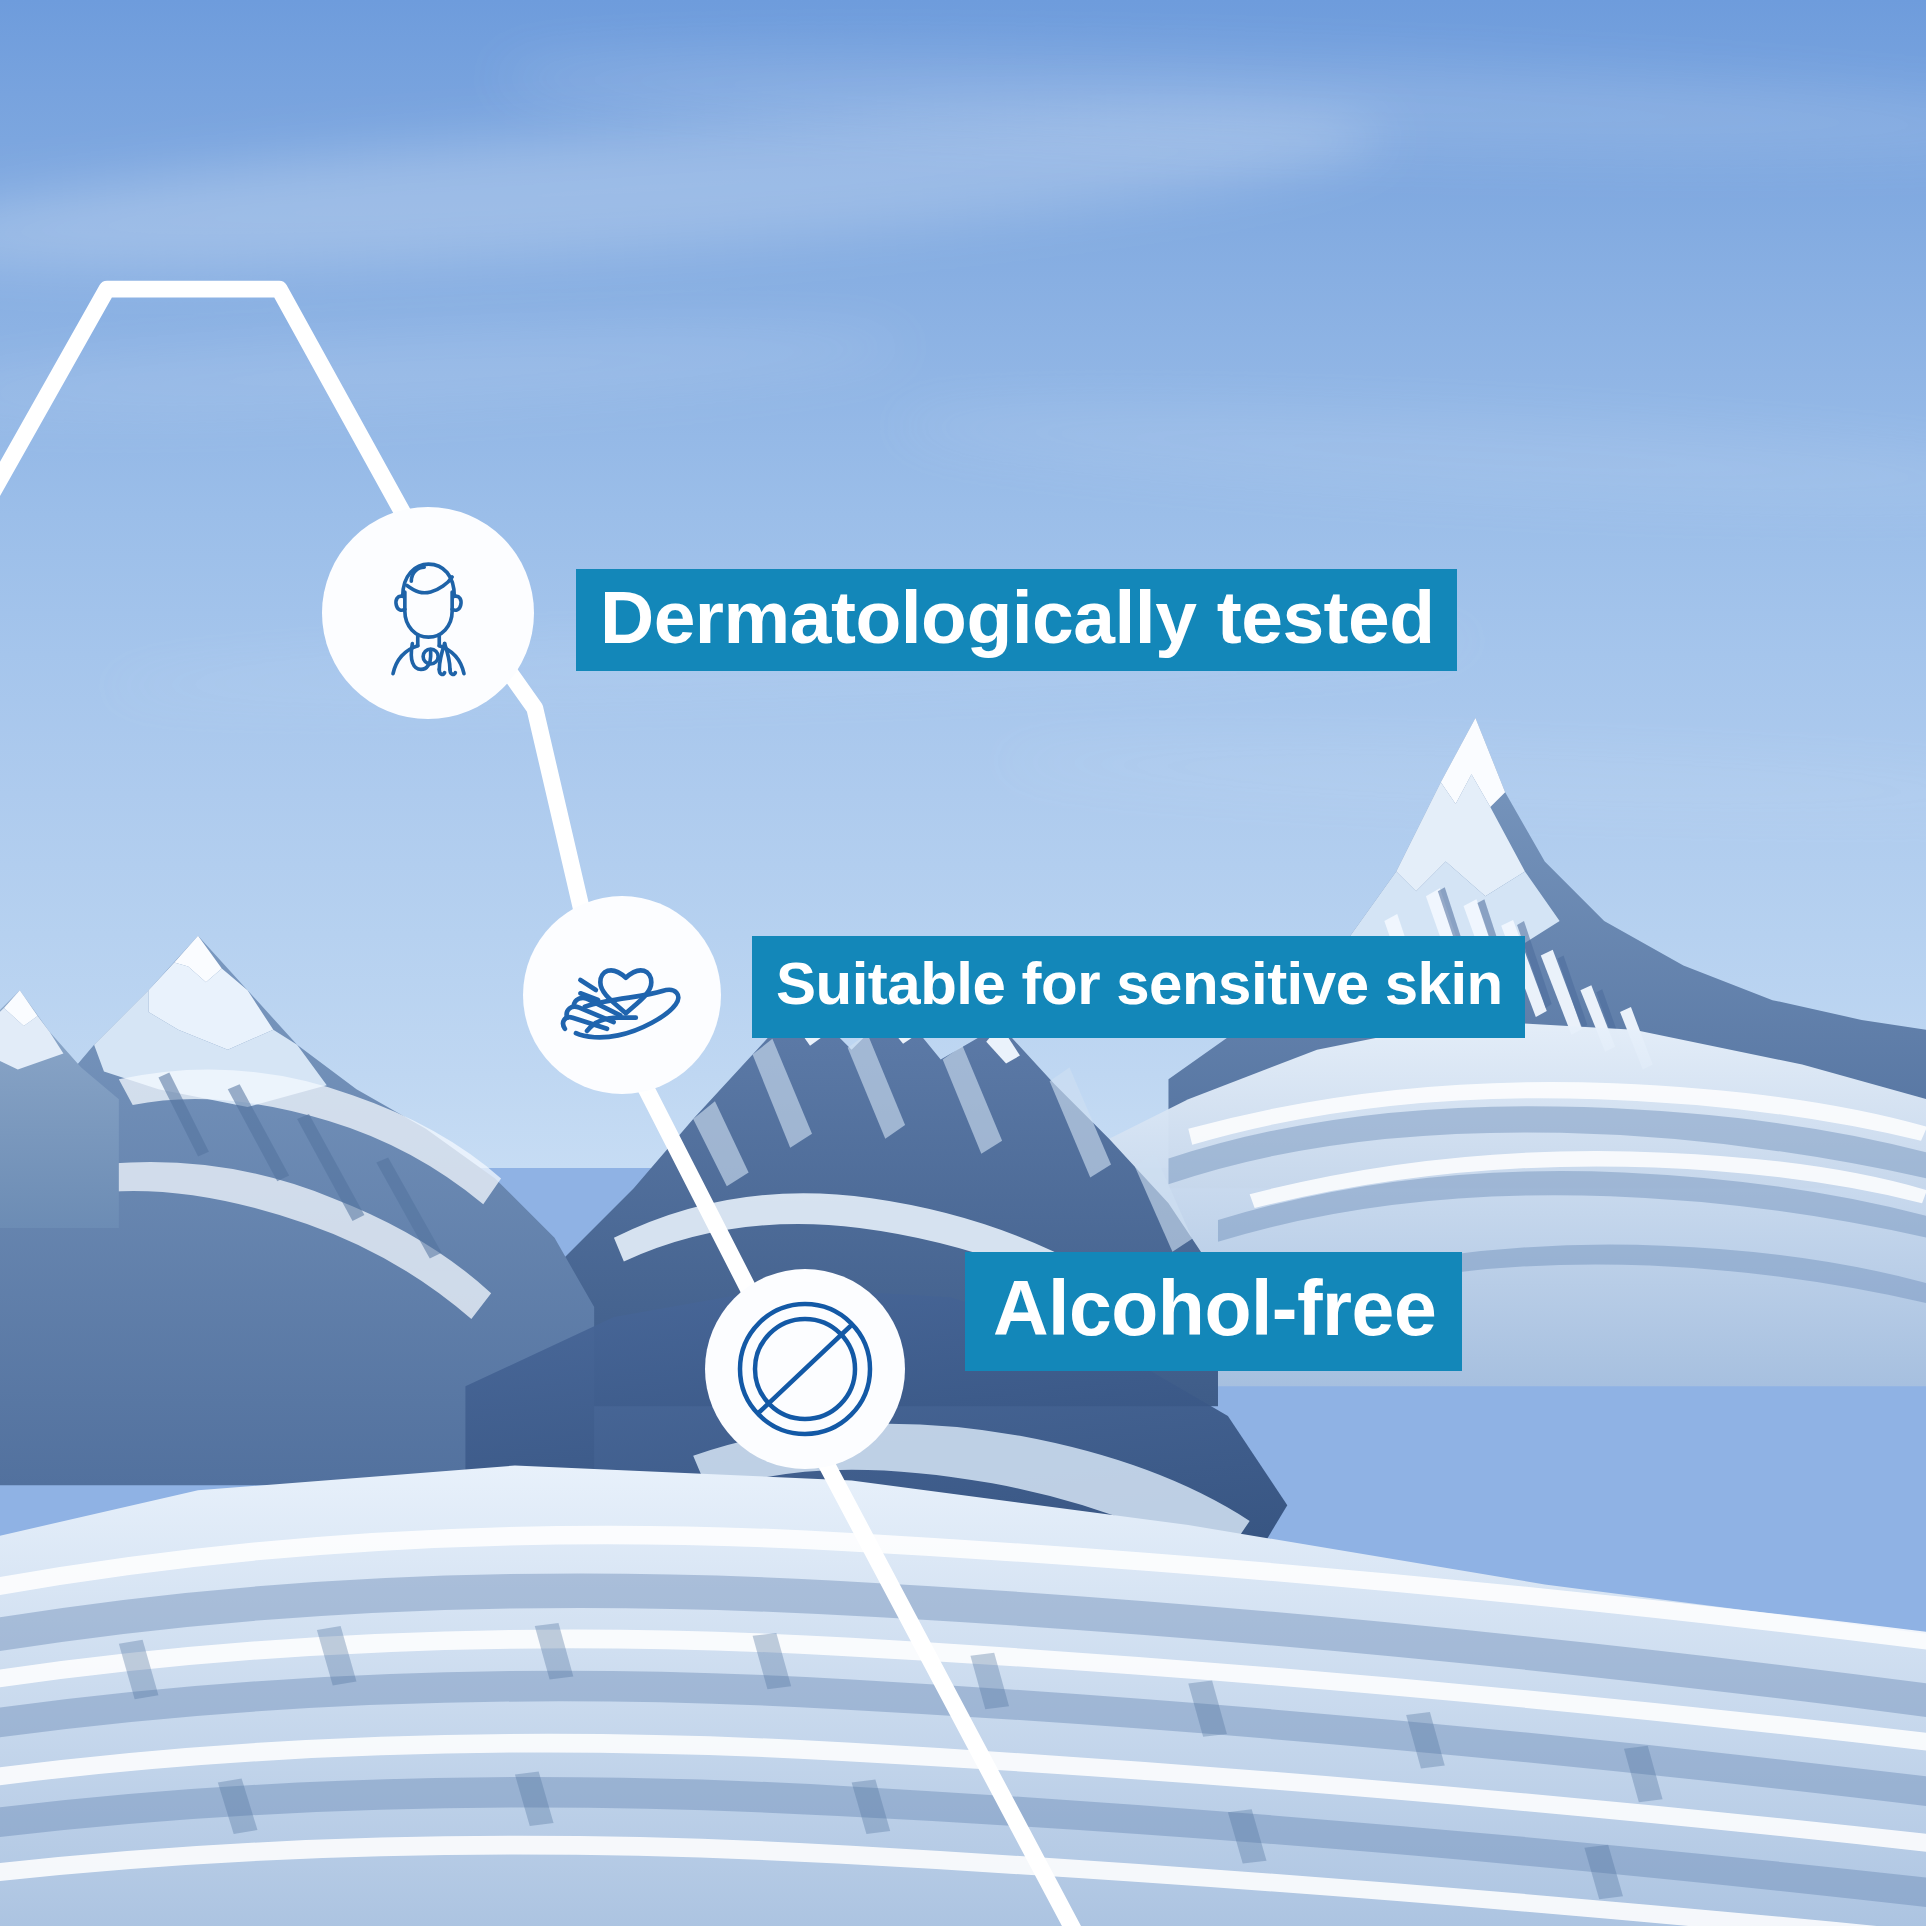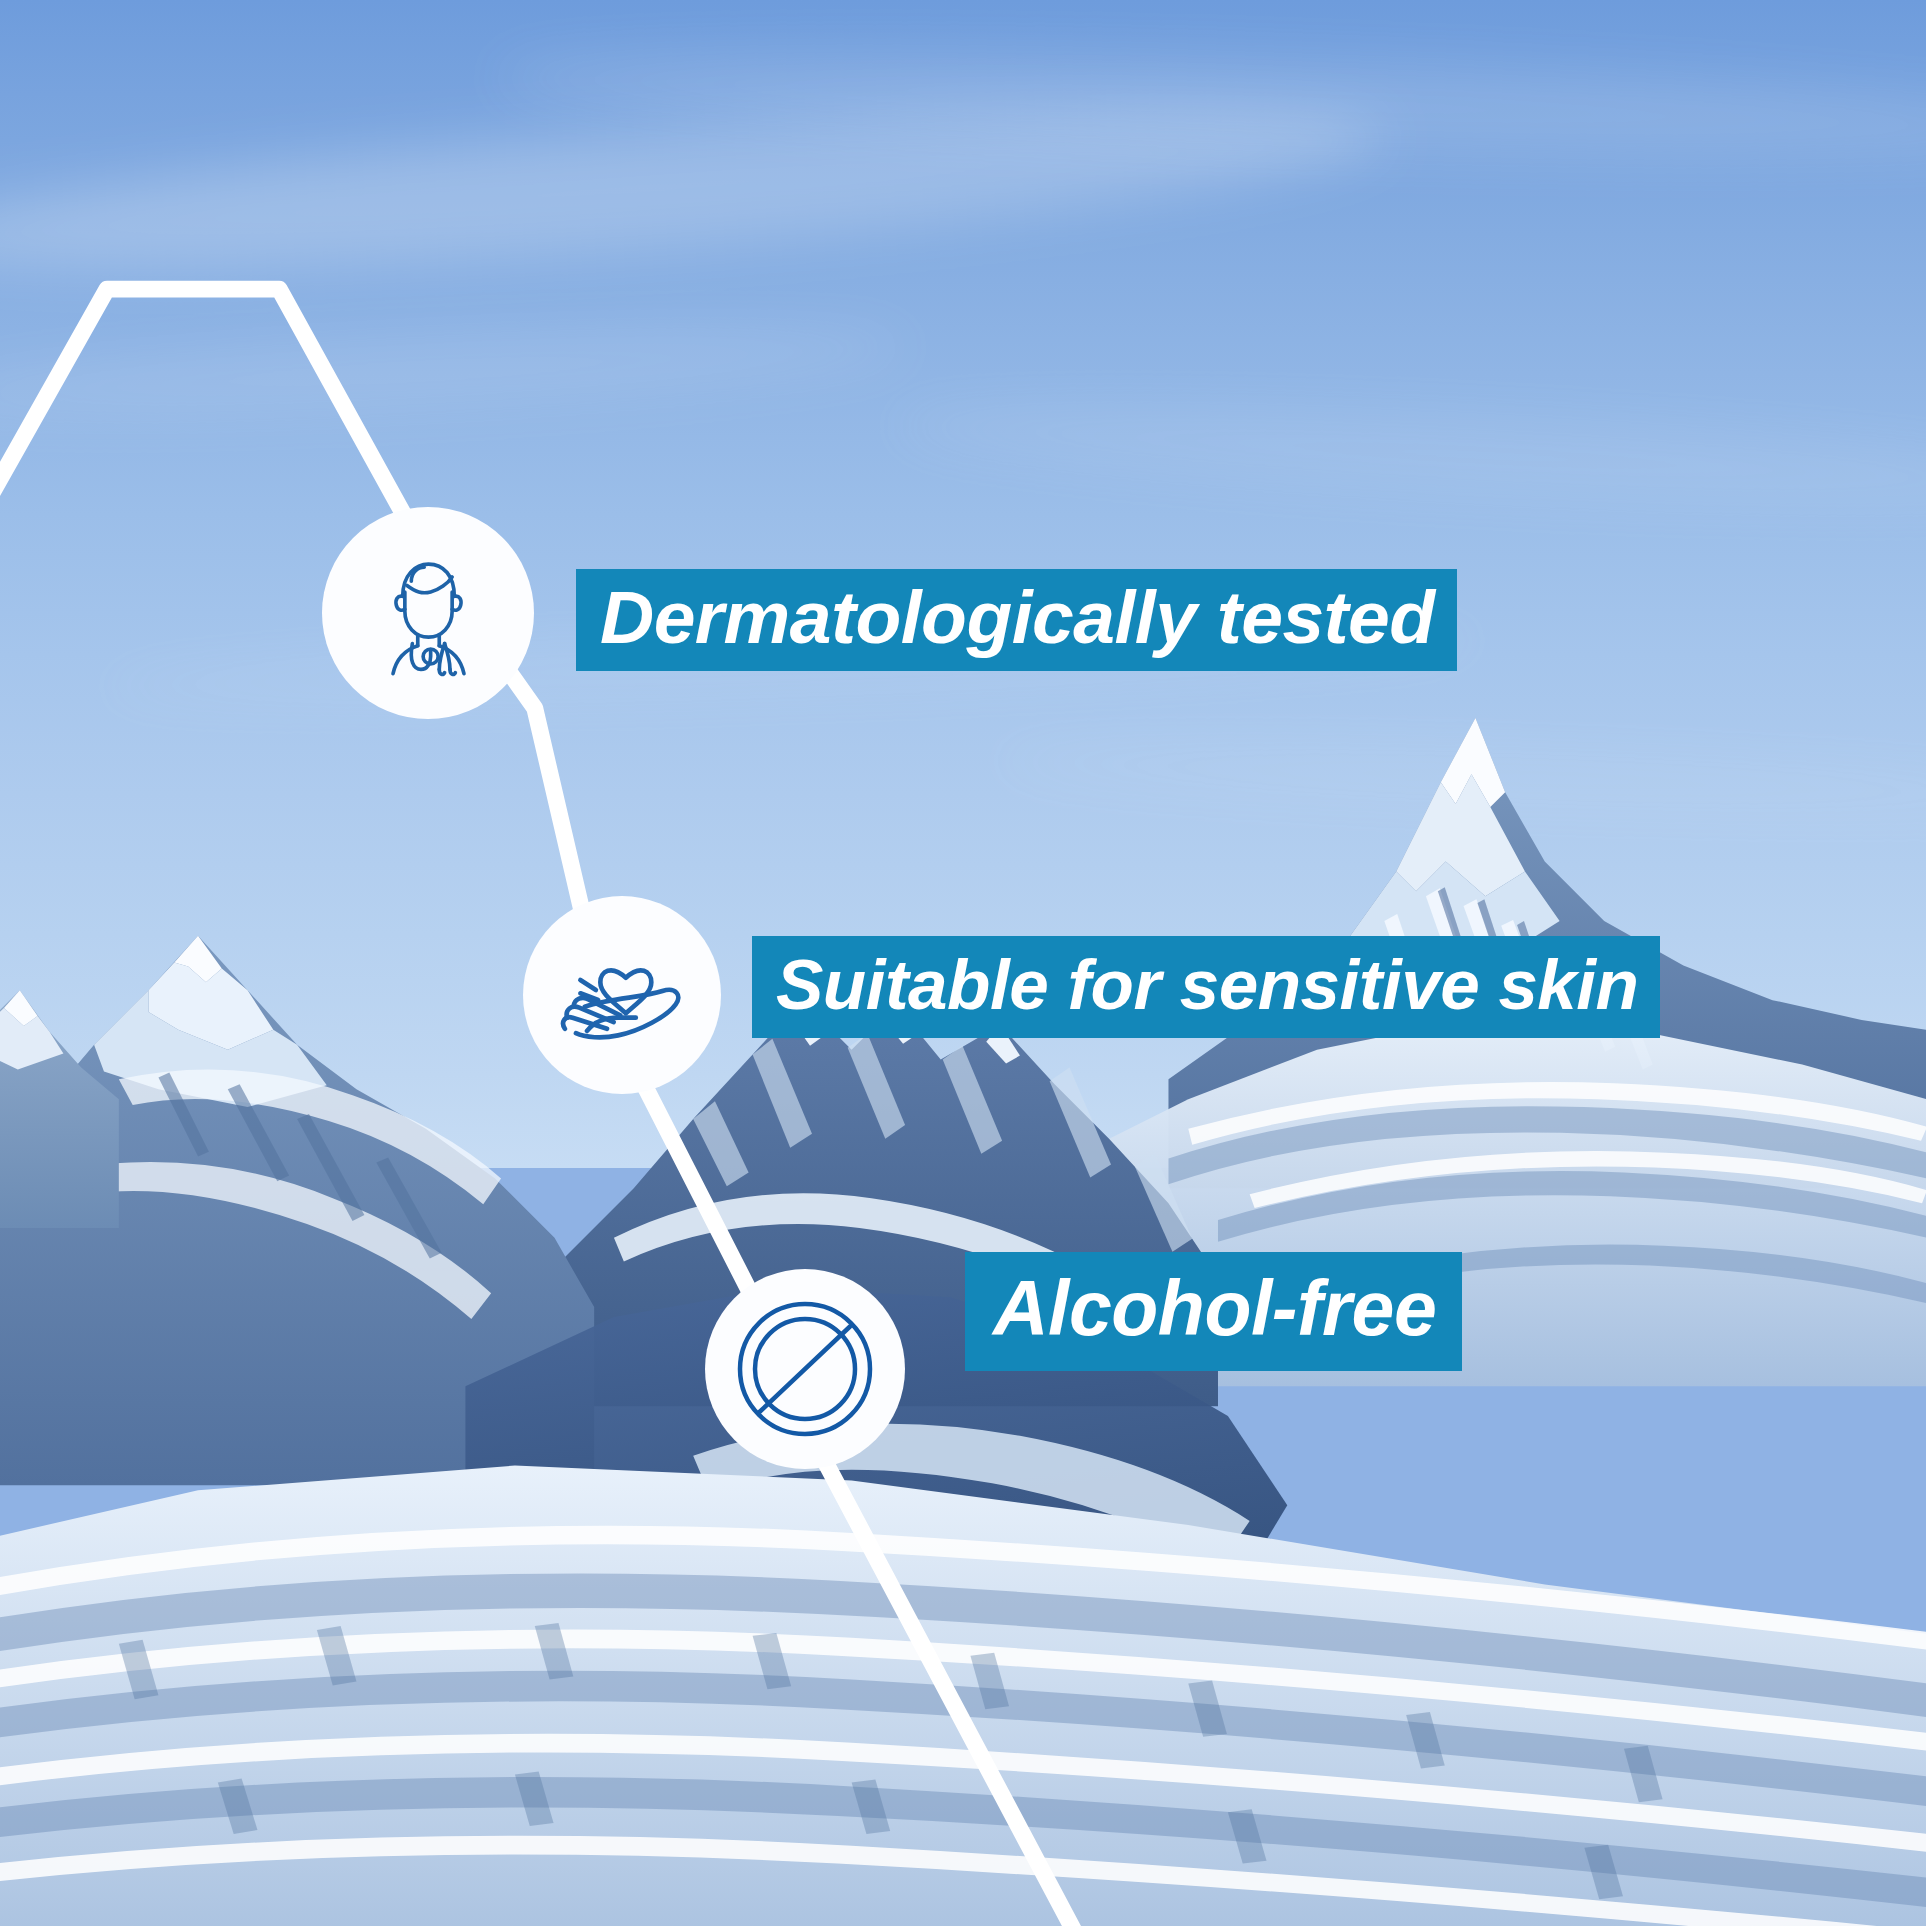--- a/index.html
+++ b/index.html
@@ -5,21 +5,20 @@
   html,body{margin:0;padding:0;background:#0d0d0d;}
   *{box-sizing:border-box;}
 
   #stage{
     position:relative;
     width:1927px;
     height:1927px;
     overflow:hidden;
     font-family:"Liberation Sans","DejaVu Sans",sans-serif;
     background:#8FB2E4;
-    font-style:italic;
   }
 
   
   .sky{
     position:absolute; left:0; top:0; width:1927px; height:1168px;
     background:
       linear-gradient(180deg,
         #6E9CDC 0%,
         #78A3DE 8%,
         #84ACE1 20%,
@@ -65,21 +64,21 @@
     position:absolute;
     background:#1387B9;
     color:#FFFFFF;
     display:flex;
     align-items:center;
     white-space:nowrap;
     font-weight:700;
     letter-spacing:-0.5px;
   }
   #banner1{left:576px;  top:569px;  height:102px; padding:0 22px 0 24px; font-size:75px;}
-  #banner2{left:752px;  top:936px;  height:102px; padding:0 22px 0 24px; font-size:71px;}
+  #banner2{left:752px;  top:936px;  height:102px; padding:0 22px 0 24px; font-size:60px;}
   #banner3{left:965px;  top:1252px; height:119px; padding:0 26px 0 28px; font-size:77px;}
   .banner span{line-height:1;display:block;transform:translateY(-3px);}
 </style>
 </head>
 <body>
 
 <div id="stage">
 
   <div class="sky">
     <div class="cloudwisp cw1"></div>

